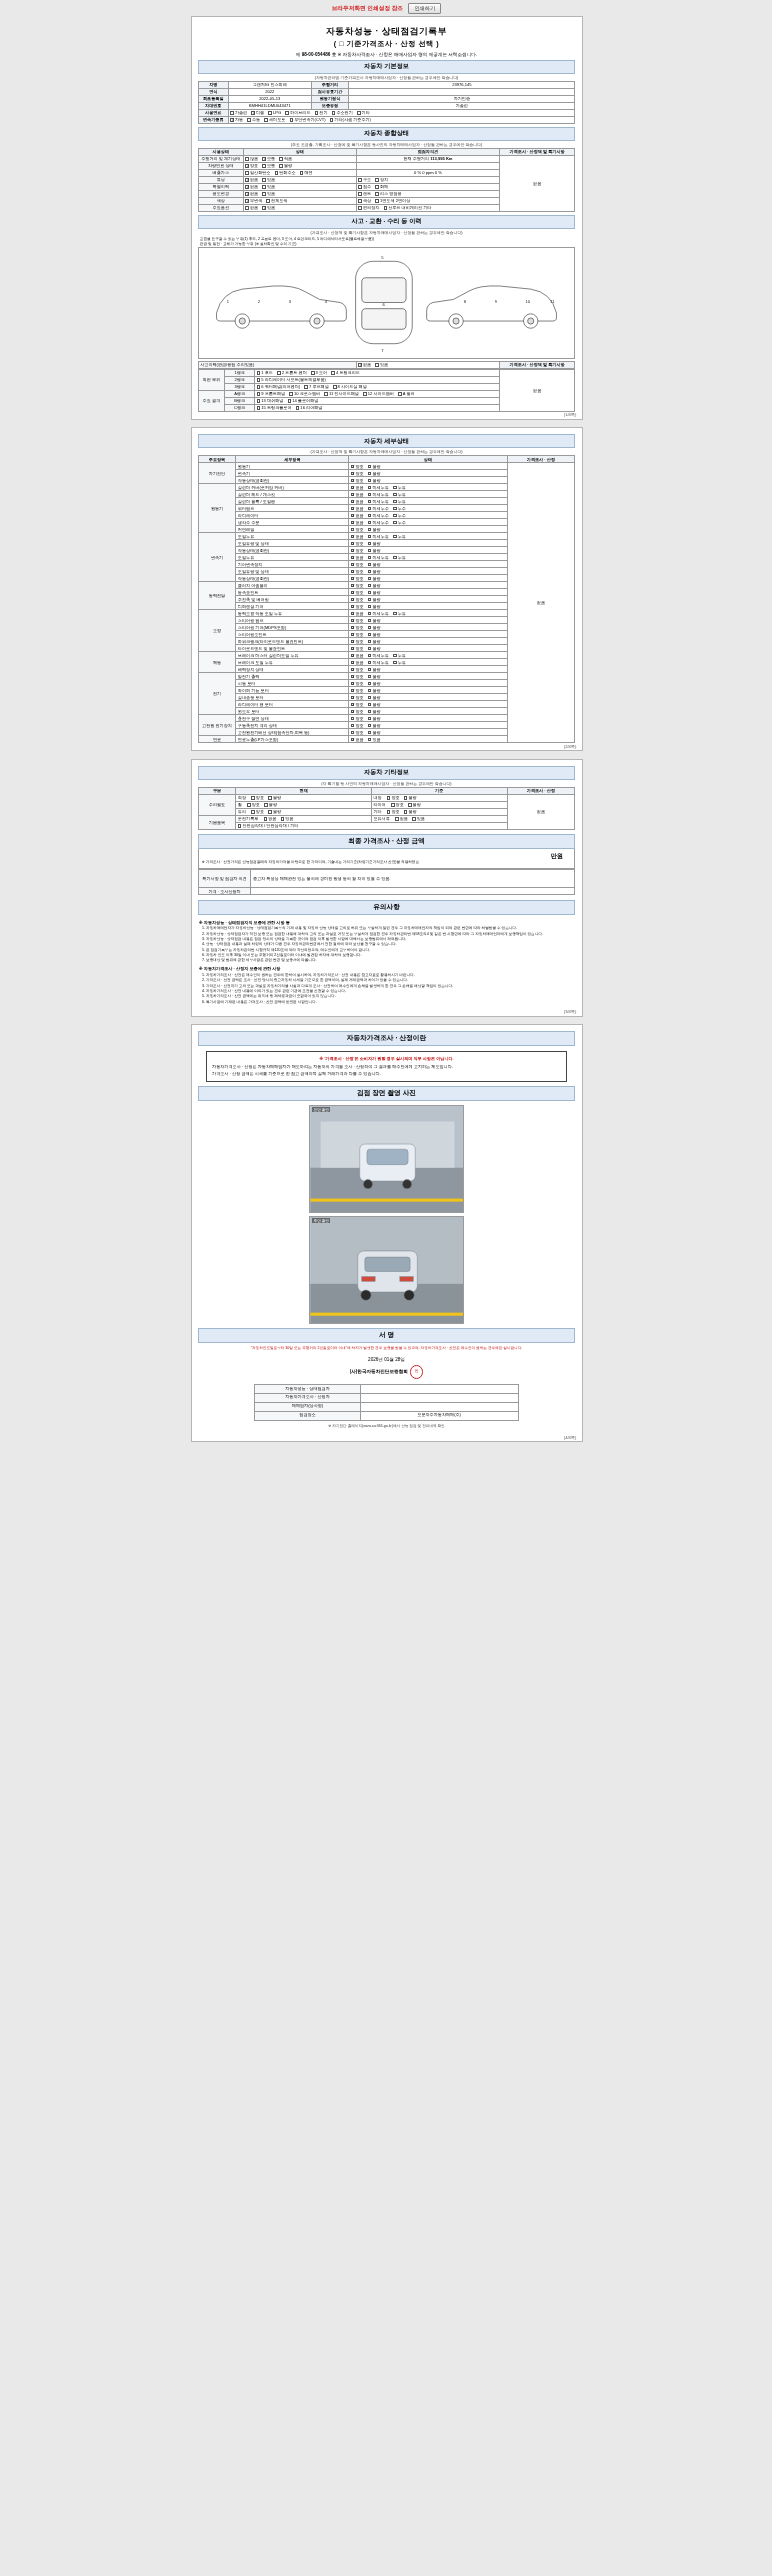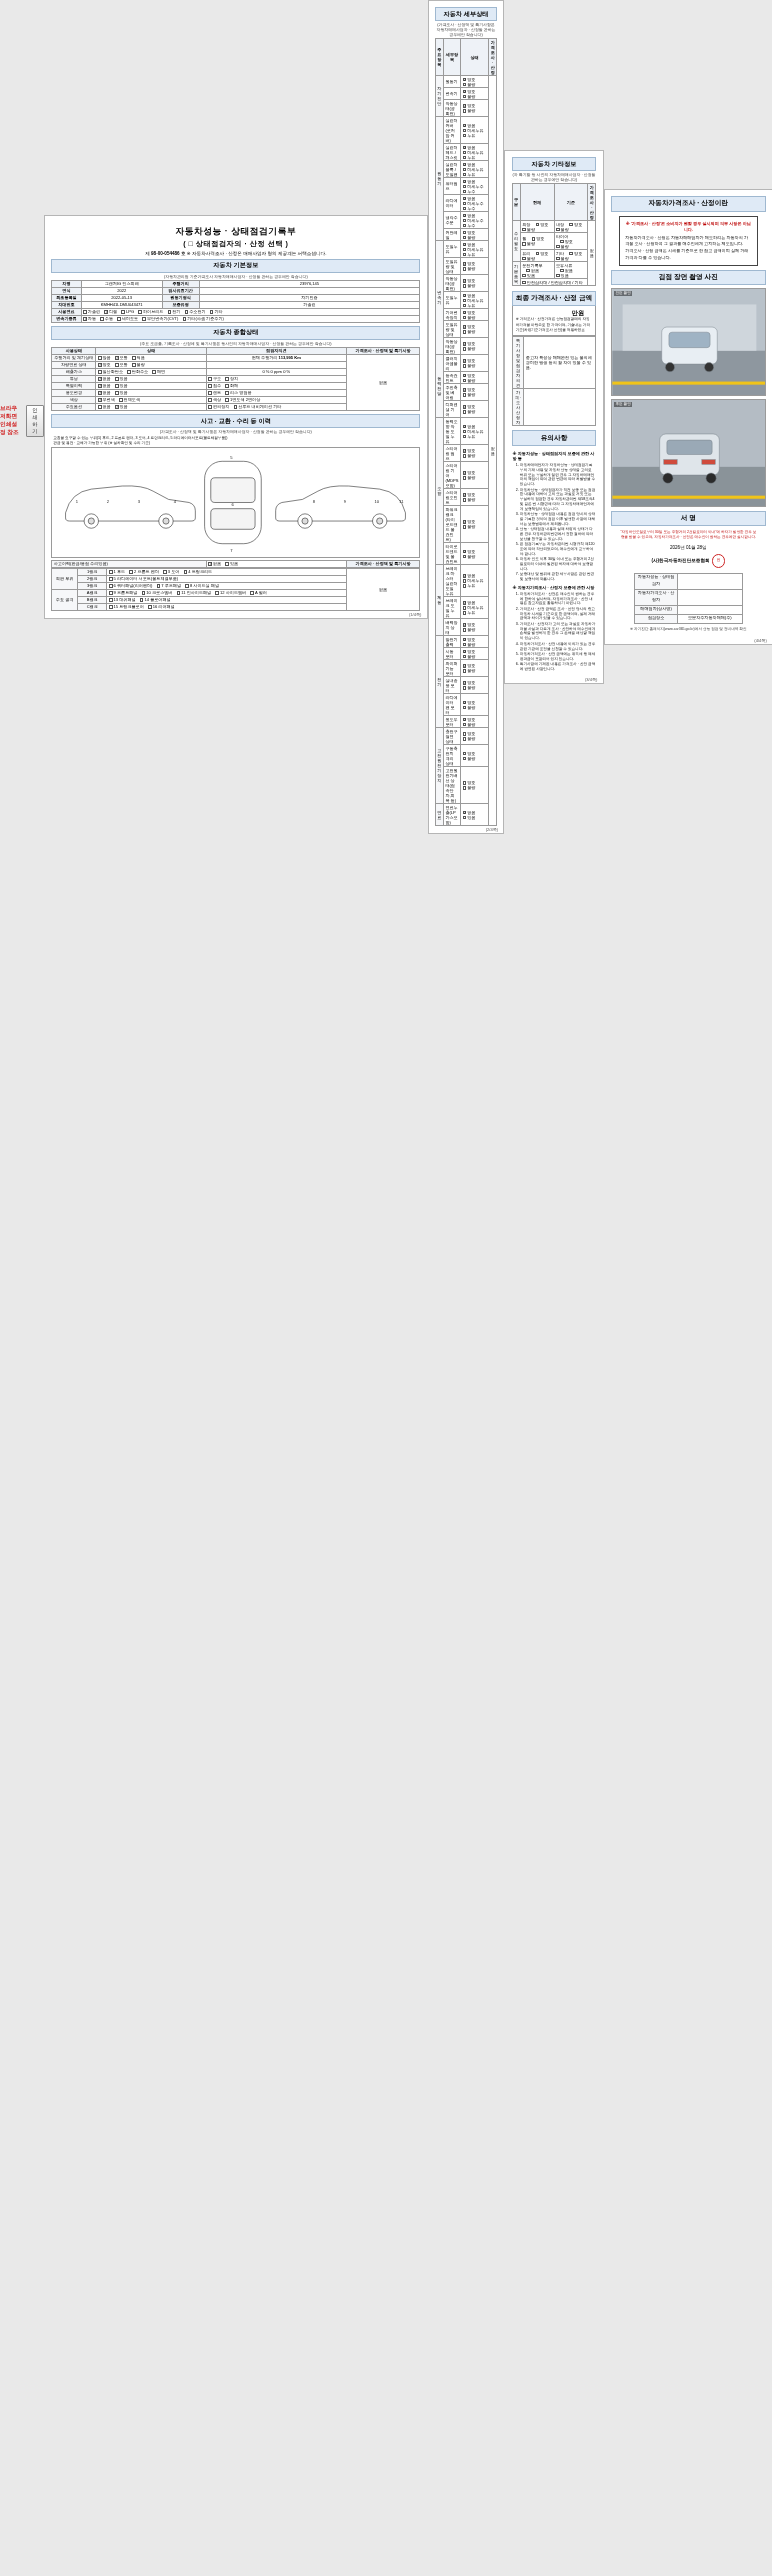--- a/index.html
+++ b/index.html
@@ -1,18 +1,18 @@
 <!DOCTYPE html>
 <html lang="ko" style="font-size:8.2px"><head>
 <meta charset="utf-8">
 <style>
   * { box-sizing: border-box; }
   html,body{margin:0;padding:0;background:#e9e9e9;font-family:"Liberation Sans","DejaVu Sans",sans-serif;}
   body{width:773px;}
-  .page-wrap{width:773px;display:flex;flex-direction:row;align-items:center;}
+  .page-wrap{width:773px;display:flex;flex-direction:column;align-items:center;}
   .topbar{width:100%;display:flex;justify-content:center;align-items:center;gap:5.2px;padding:3.1px 0 2.1px;}
   .topbar .warn{color:#d02020;font-size:5.7px;font-weight:bold;}
   .print-btn{border:0.5px solid #888;background:linear-gradient(#fff,#ddd);font-size:5.2px;padding:1px 5.2px;border-radius:1px;color:#222;cursor:pointer;}
   .sheet{width:392px;background:#fff;border:0.5px solid #b5b5b5;margin-bottom:7.2px;padding:5.2px 6.2px 7.2px;position:relative;}
   .pg-no{position:absolute;right:5.2px;bottom:1.5px;font-size:4.1px;color:#555;}
   h1.doc-title{font-size:8.8px;text-align:center;margin:4.1px 0 1px;letter-spacing:0.5px;}
   h2.doc-sub{font-size:7.2px;text-align:center;margin:0 0 2.1px;letter-spacing:0.5px;}
   .docno{font-size:4.6px;text-align:center;margin:1px 0 3.1px;}
   .docno b{font-weight:bold;}
   .band{background:#dfeaf6;border:0.5px solid #9fb8d0;text-align:center;font-size:6.2px;font-weight:bold;padding:1.5px 0;margin:3.1px 0 0;}
@@ -48,21 +48,21 @@
 
 <div class="page-wrap">
 
   <div class="topbar">
     <span class="warn">브라우저화면 인쇄설정 참조</span>
     <button class="print-btn">인쇄하기</button>
   </div>
 
   <div class="sheet">
     <h1 class="doc-title">자동차성능 · 상태점검기록부</h1>
-    <h2 class="doc-sub">( □ 상태점검자의 · 산정 선택 )</h2>
+    <h2 class="doc-sub">( □ 기준가격조사 · 산정 선택 )</h2>
     <div class="docno">
       <span>제</span>
       <b>98-00-054486</b>
       <span>호  ※ 자동차사격조사 · 산정은 매매사업자 명의 제공계는 서택소셉니다.</span>
     </div>
 
     <div class="band">자동차 기본정보</div>
     <div class="note">(자동차관리법 기준가격조사 자동차매매사업자 · 산정을 완하는 경우에만 작습니다)</div>
 
     <table>

